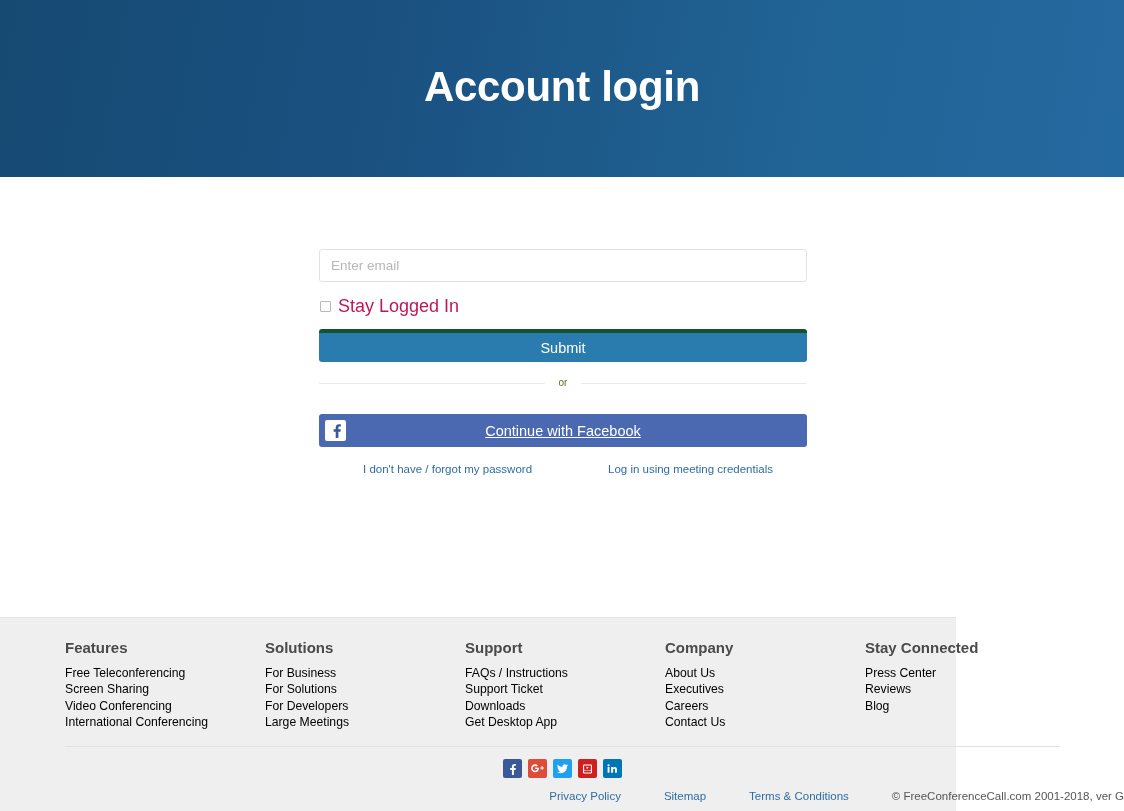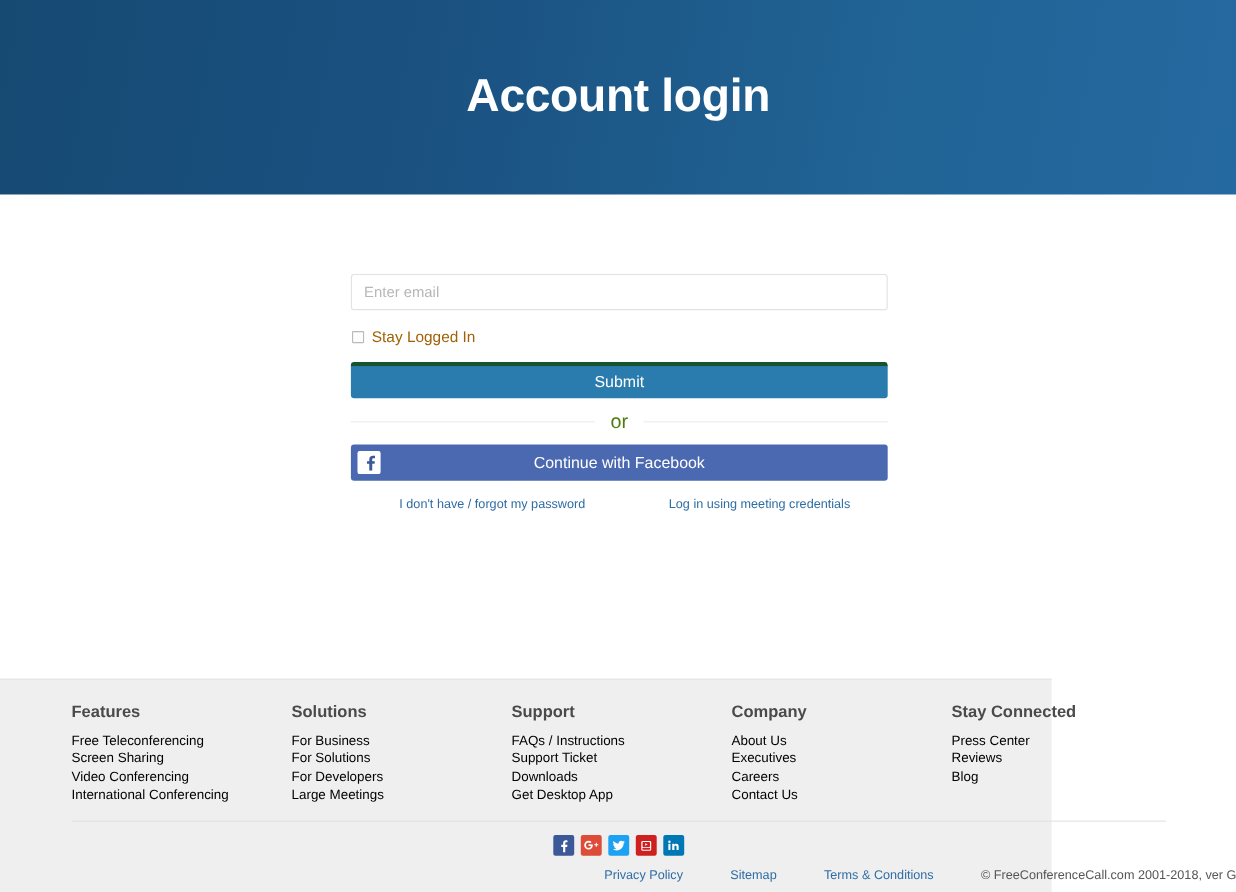--- a/index.html
+++ b/index.html
@@ -67,22 +67,22 @@
   .cbox {
     width: 11px; height: 11px;
     border: 1px solid #b9b9b9;
     background: #fdfdfd;
     border-radius: 1px;
     display: inline-block;
     margin: 0 7px 0 1px;
     flex: 0 0 auto;
   }
   .checklabel {
-    font-size: 14px;
-    color: #a16207;
+    font-size: 18px;
+    color: #be185d;
     line-height: 16px;
   }
 
   .btn {
     width: 488px;
     height: 33px;
     border: none;
     border-radius: 3px;
     color: #fff;
     font-size: 14.5px;
@@ -100,28 +100,29 @@
   }
   .or-row {
     margin-top: 9px;
     height: 24px;
     display: flex;
     align-items: center;
     gap: 0;
   }
   .or-line { flex: 1 1 auto; height: 1px; background: #eaeaea; }
   .or-text {
-    font-size: 18px;
+    font-size: 10px;
     color: #4d7c0f;
     padding: 0 14px;
     line-height: 1;
   }
   .btn-fb {
-    margin-top: 9px;
+    margin-top: 19px;
     background: #4b69b0;
+    text-decoration: underline;
   }
   .fb-icon {
     position: absolute;
     left: 6px;
     top: 6px;
     width: 21px;
     height: 21px;
     background: #ffffff;
     border-radius: 2px;
     display: flex;

